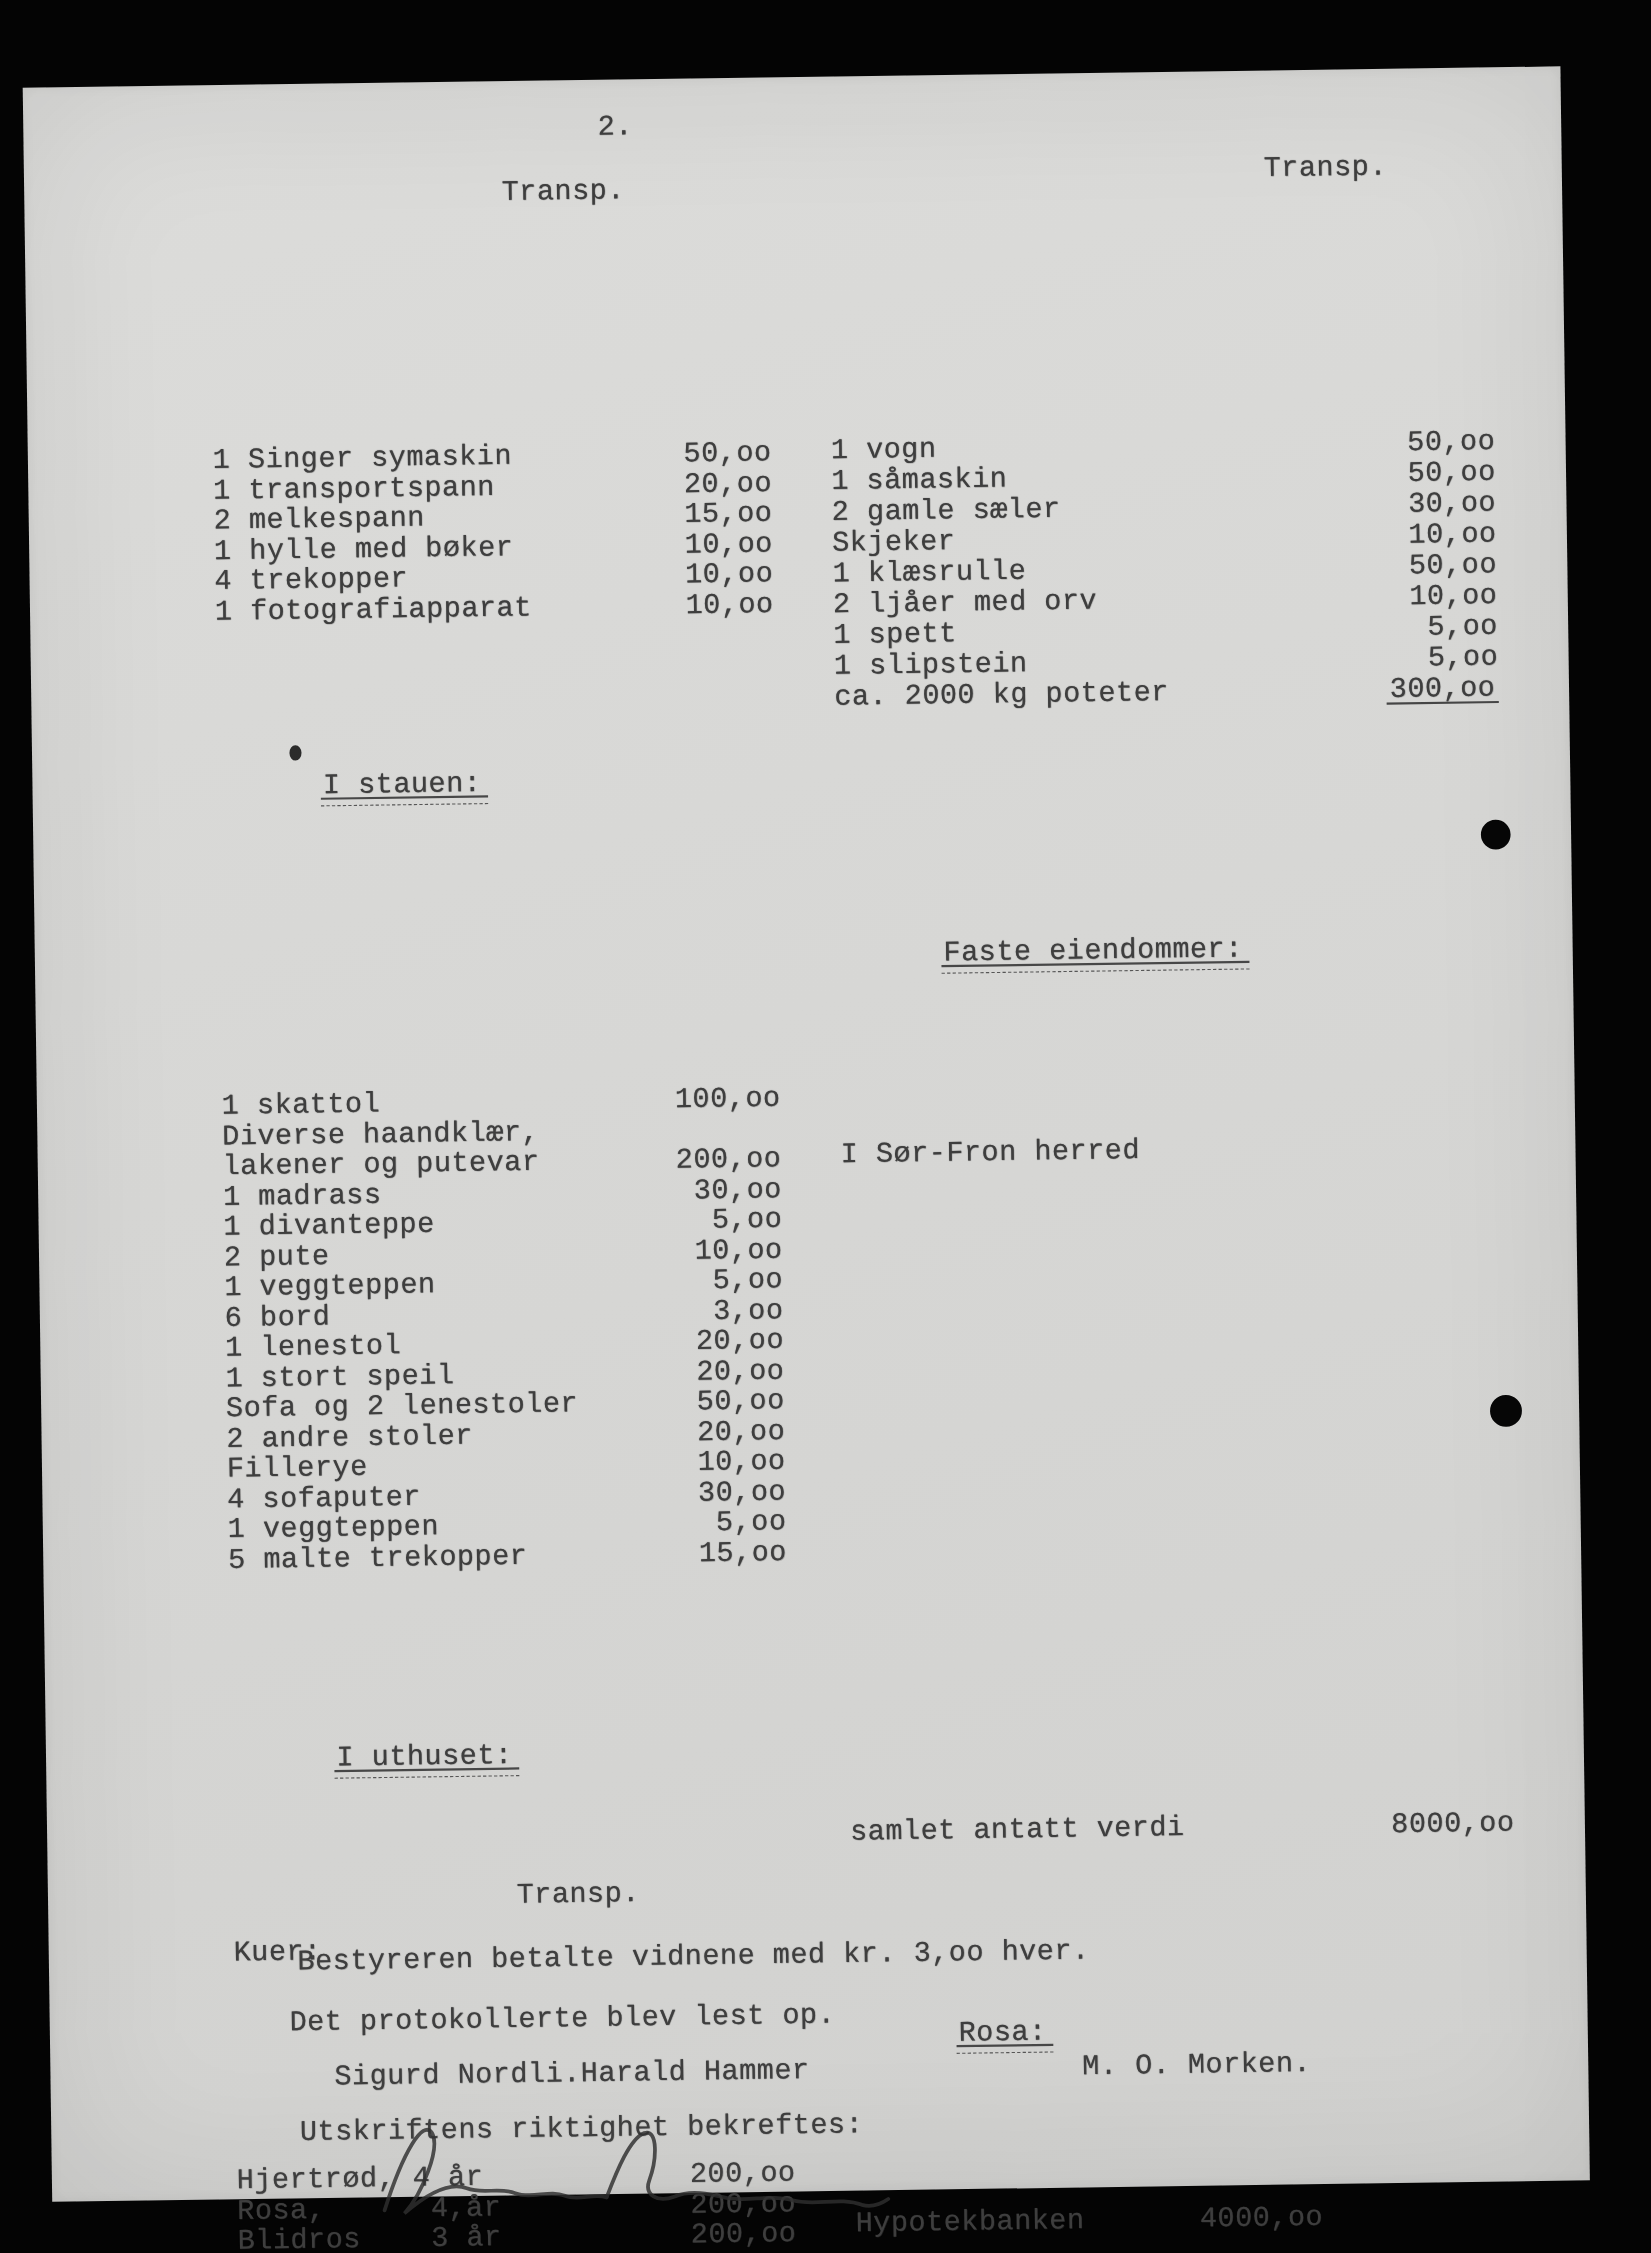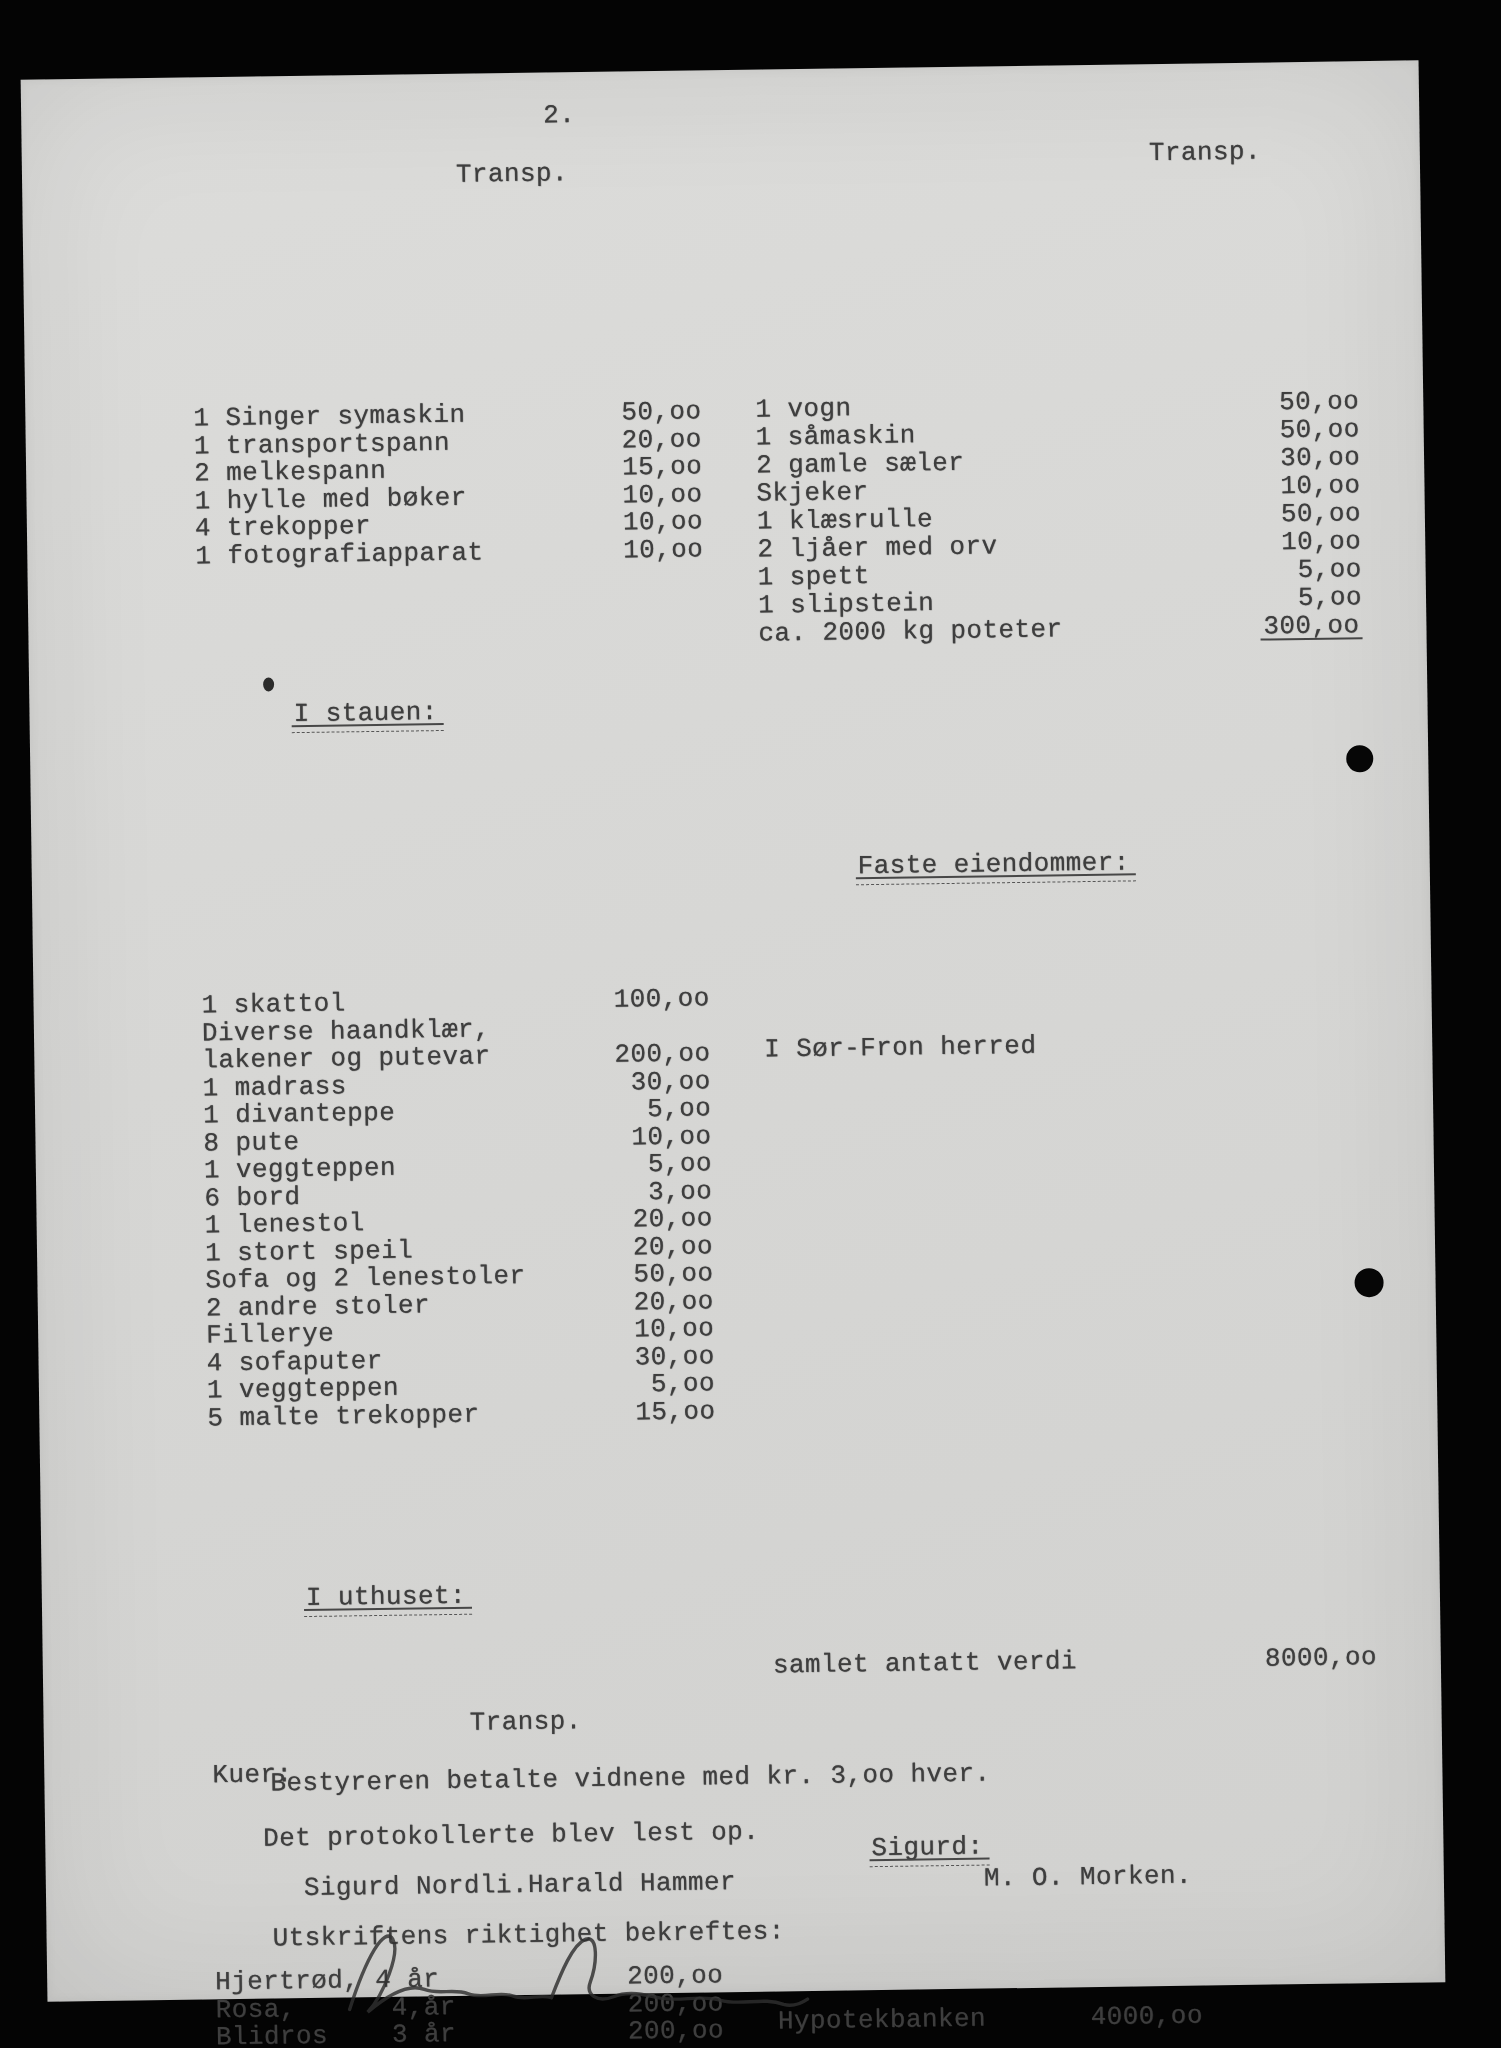--- a/index.html
+++ b/index.html
@@ -105,21 +105,21 @@
           <span class="tick"></span>
         </div><div class="row">
           <span class="item">1 madrass</span>
           <span class="val">30,oo</span>
           <span class="tick"></span>
         </div><div class="row">
           <span class="item">1 divanteppe</span>
           <span class="val">5,oo</span>
           <span class="tick"></span>
         </div><div class="row">
-          <span class="item">8 pute</span>
+          <span class="item">2 pute</span>
           <span class="val">10,oo</span>
           <span class="tick"></span>
         </div><div class="row">
           <span class="item">1 veggteppen</span>
           <span class="val">5,oo</span>
           <span class="tick"></span>
         </div><div class="row">
           <span class="item">6 bord</span>
           <span class="val">3,oo</span>
           <span class="tick"></span>
@@ -242,21 +242,21 @@
     <div style="margin-top:26px;">
       
     <div class="pline gap"></div><div class="pline"></div><div class="pline gap"></div><div class="pline"></div><div class="pline gap"></div><div class="pline"></div><div class="pline"></div></div>
 
     <div class="row rrow" style="margin-top:18px;">
       <span class="item">samlet antatt verdi</span>
       <span class="val">8000,oo</span>
     </div>
 
     <div style="margin-top:35px;">
-      <span class="heading dbl">Sigurd:</span>
+      <span class="heading dbl">Rosa:</span>
     </div>
 
     <div class="row rrow narrow" style="margin-top:23px;">
       <span class="item">Hypotekbanken</span>
       <span class="val">4000,oo</span>
     </div>
 
     
 
     

